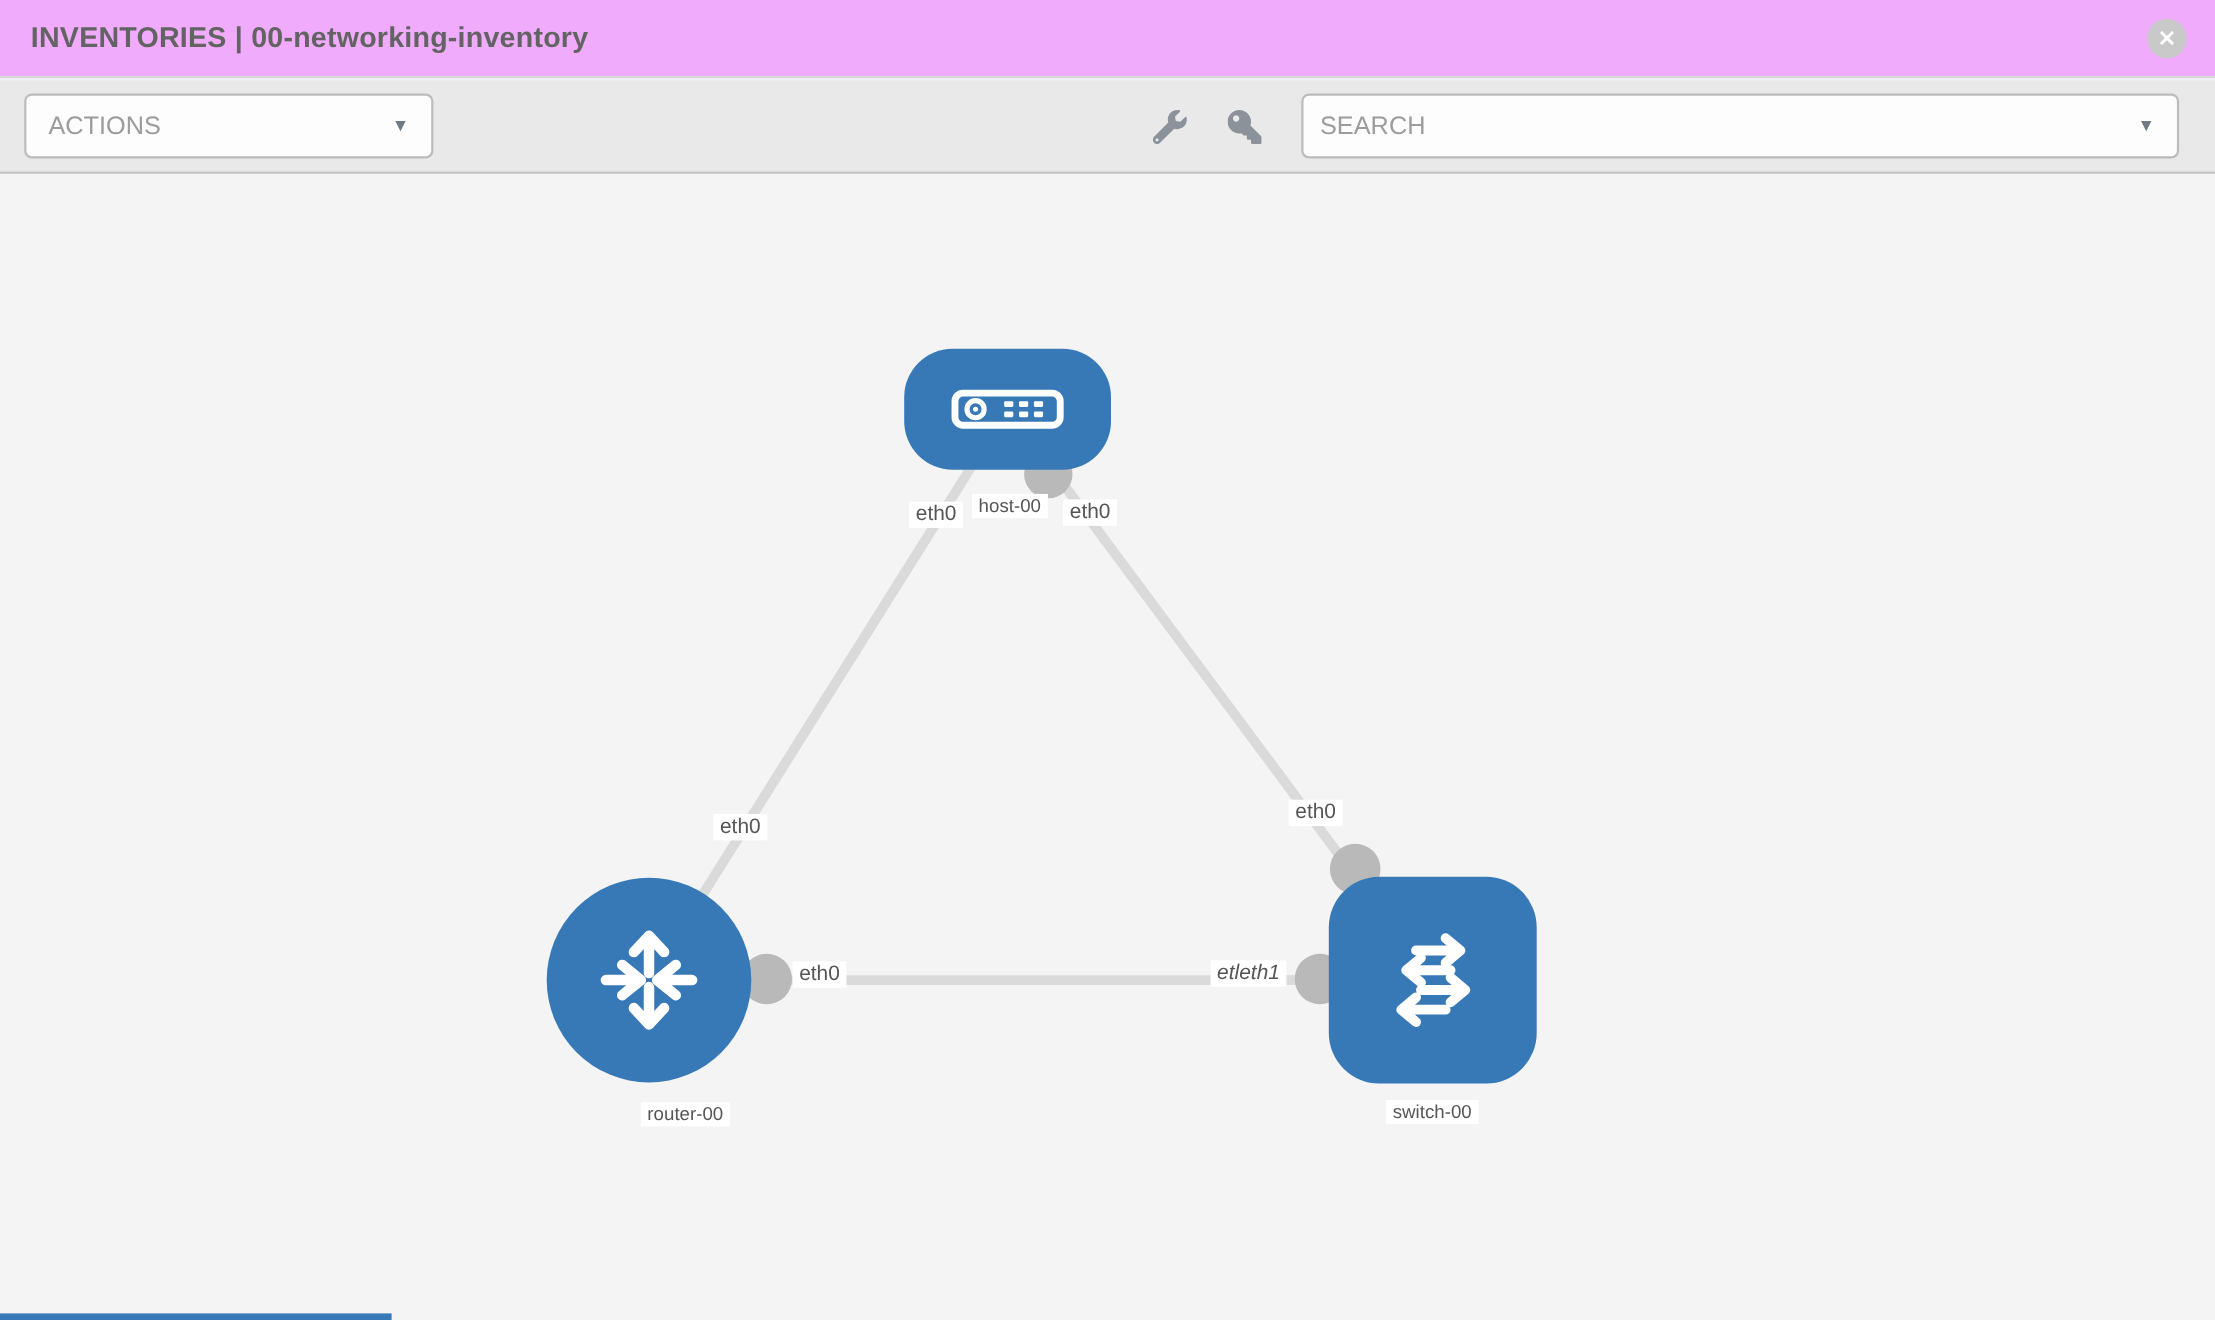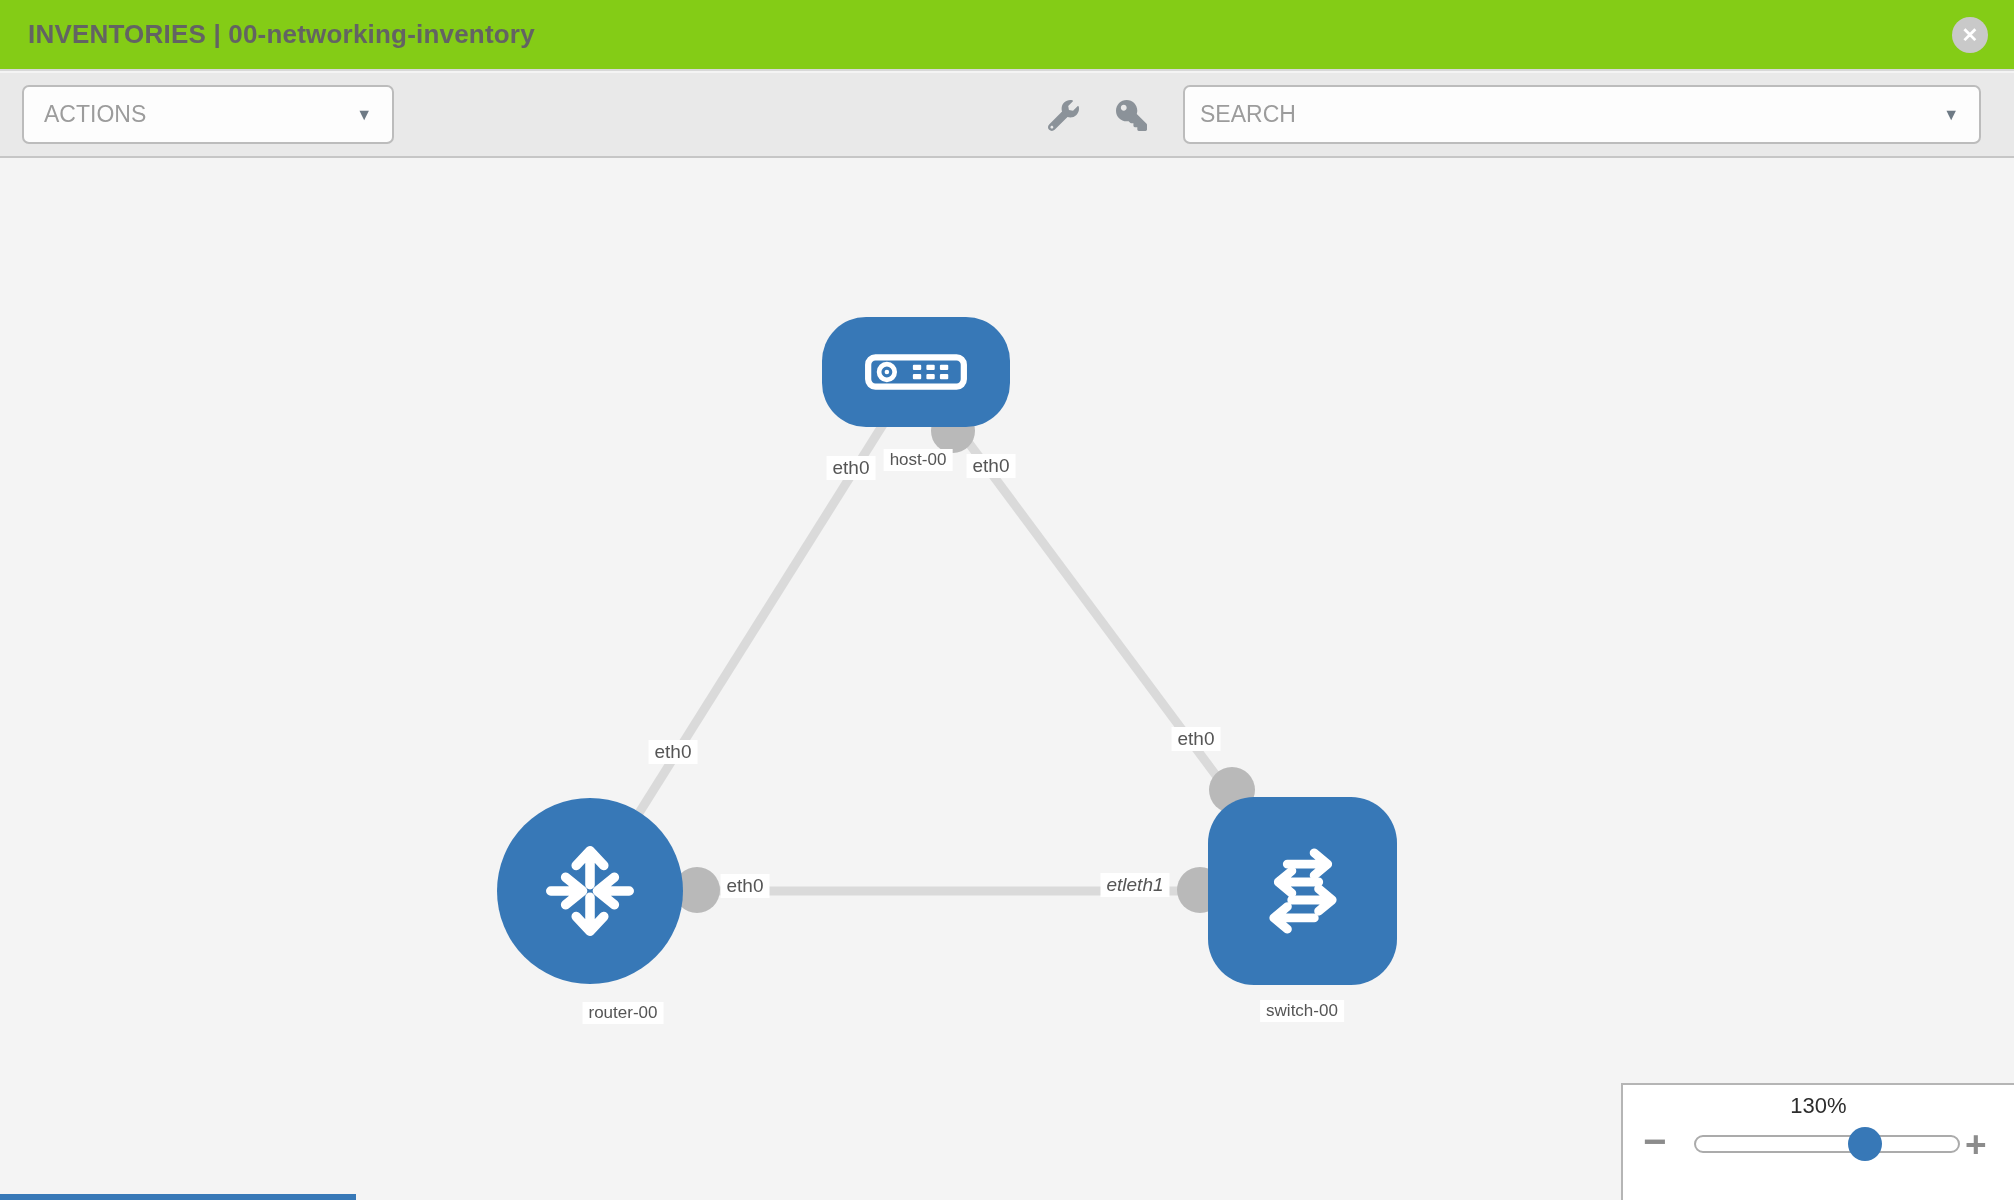--- a/index.html
+++ b/index.html
@@ -1,20 +1,20 @@
 <!DOCTYPE html>
 <html><head>
 <meta charset="utf-8">
 <style>
   * { margin:0; padding:0; box-sizing:border-box; }
   body { font-family:"Liberation Sans", sans-serif; }
   .app { position:relative; width:2014px; height:1200px; background:#f4f4f4; overflow:hidden; }
 
   
-  .titlebar { position:absolute; left:0; top:0; width:100%; height:71px; background:#84cc16;
+  .titlebar { position:absolute; left:0; top:0; width:100%; height:71px; background:#f0abfc;
               border-bottom:2px solid #d8d8d8; z-index:5; }
   .page-title { position:absolute; left:28px; top:0; line-height:69px; font-size:26px;
                 font-weight:700; color:#636363; letter-spacing:.2px; }
   .close-btn { position:absolute; right:26px; top:17px; width:36px; height:36px; border-radius:50%;
                background:#c9c9c9; color:#ffffff; font-size:20px; font-weight:700;
                display:flex; align-items:center; justify-content:center; cursor:pointer; }
 
   
   .toolbar { position:absolute; left:0; top:73px; width:100%; height:85px; background:#e9e9e9;
              border-bottom:2px solid #c6c6c6; z-index:5; }
@@ -142,23 +142,16 @@
         </g>
       </svg>
     </div>
 
     <div class="dropdown dd-search">
       <span>SEARCH</span>
       <span class="caret">▼</span>
     </div>
   </div>
 
-  <div class="zoom-panel">
-    <div class="zoom-level">130%</div>
-    <div class="zoom-minus">−</div>
-    <div class="zoom-track"></div>
-    <div class="zoom-handle"></div>
-    <div class="zoom-plus">+</div>
-  </div>
 
   <div class="bottom-strip"></div>
 
 </div>
 
 </body></html>

